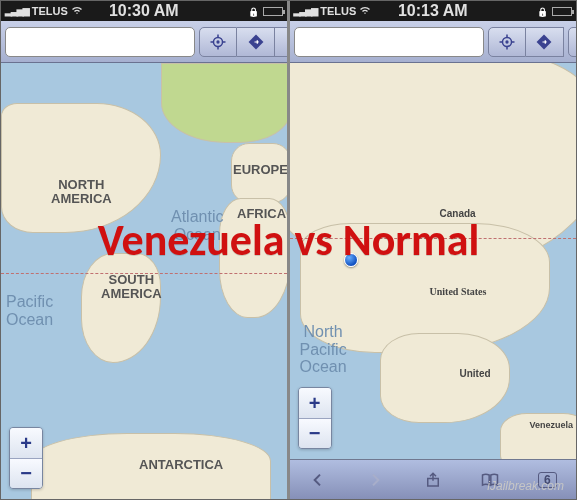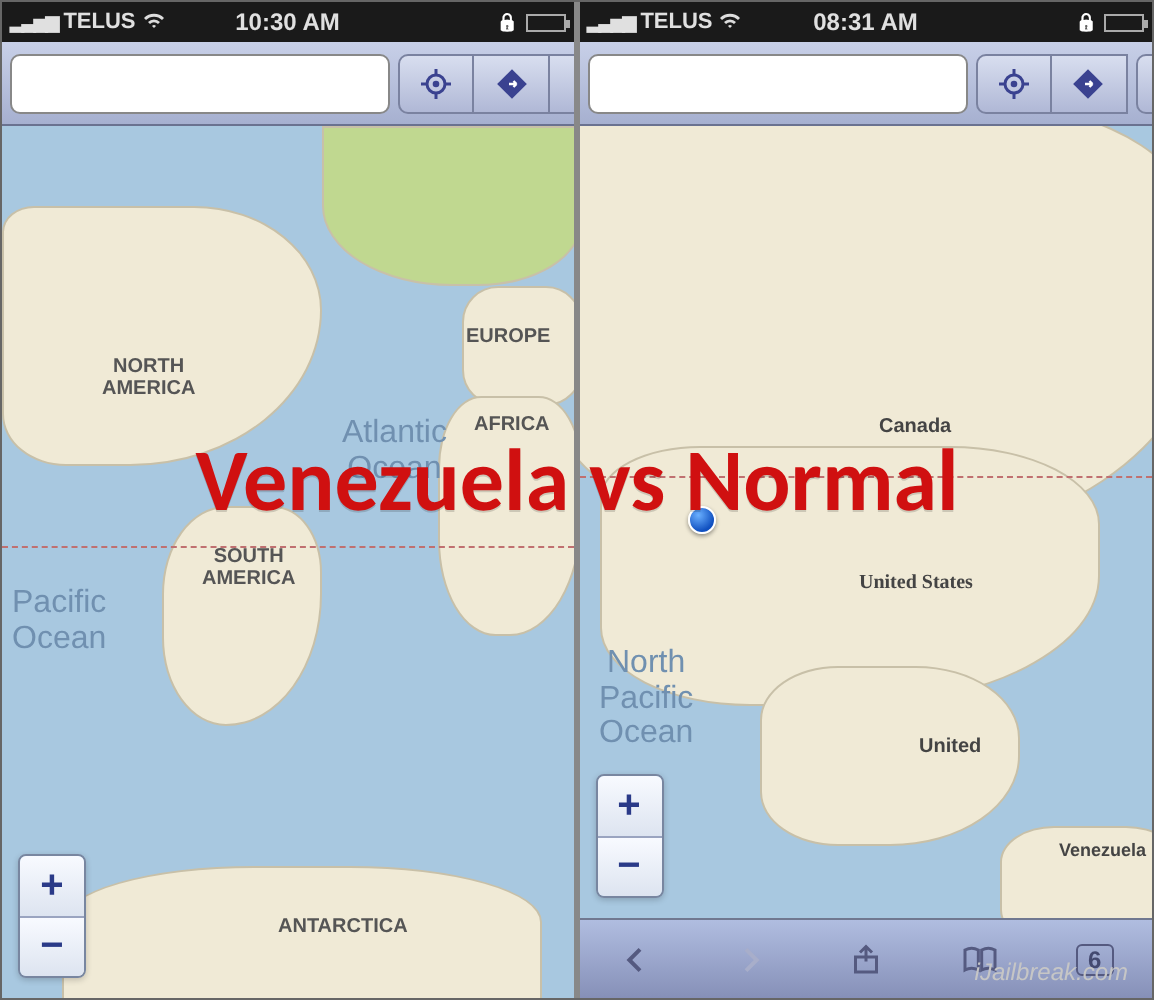--- a/index.html
+++ b/index.html
@@ -27,21 +27,21 @@
     align-items: center;
     padding: 0 4px;
     font-size: 11px;
     font-weight: bold;
     position: relative;
   }
   .status-left { display: flex; align-items: center; gap: 3px; }
   .sb-signal { font-size: 9px; letter-spacing: -1px; }
   .status-center {
     position: absolute; left: 50%; transform: translateX(-50%);
-    font-size: 12px;
+    font-size: 16px;
   }
   .status-right { margin-left: auto; display: flex; align-items: center; gap: 3px; }
   .sb-lock::before { content: "🔒"; font-size: 9px; filter: grayscale(1) brightness(1.6); }
   .sb-batt {
     width: 20px; height: 9px; border: 1px solid #aaa; position: relative;
   }
   .sb-batt::after { content:""; position:absolute; right:-3px; top:2px; width:2px; height:4px; background:#aaa; }
   .sb-batt-fill { background:#ddd; height:100%; width:100%; }
   .toolbar {
     height: 42px;
@@ -79,21 +79,21 @@
   }
   .screen { display: flex; flex-direction: column; }
   .land {
     position: absolute;
     background: #f0ead6;
     border: 1px solid #c8c0a8;
   }
   .land.green { background: #c0d890; }
   .map-label {
     position: absolute;
-    font-size: 10px;
+    font-size: 13px;
     font-weight: bold;
     text-transform: uppercase;
     color: #555;
     text-align: center;
     line-height: 1.1;
   }
   .map-label.ocean { color: #7090b0; font-weight: normal; text-transform: none; font-size: 16px; }
   .map-label.country { text-transform: none; font-size: 10px; color:#444; }
   .dashed {
     position: absolute; left: 0; right: 0; height: 0;
@@ -226,21 +226,21 @@
     <div class="status-bar">
       <div class="status-left">
         <span class="sb-signal">▂▃▅▆</span>
         <span>TELUS</span>
         <span class="wifi-icon">
           <svg width="12" height="10" viewBox="0 0 12 10">
               <path d="M6 9 L7 8 A1.4 1.4 0 0 0 5 8 Z M3 6 A4.2 4.2 0 0 1 9 6 L8 7 A2.8 2.8 0 0 0 4 7 Z M1 4 A7 7 0 0 1 11 4 L10 5 A5.6 5.6 0 0 0 2 5 Z" fill="#ddd"></path>
             </svg>
         </span>
       </div>
-      <div class="status-center">08:31 AM</div>
+      <div class="status-center">10:13 AM</div>
       <div class="status-right">
         <span class="sb-lock"></span>
         <span class="sb-batt"><span class="sb-batt-fill"></span></span>
       </div>
     </div>
     <div class="toolbar">
       <input class="search-box" placeholder="" style="">
       <div class="tb-btns">
         <div class="tb-btn">
           <svg class="icon-svg" viewBox="0 0 24 24">

